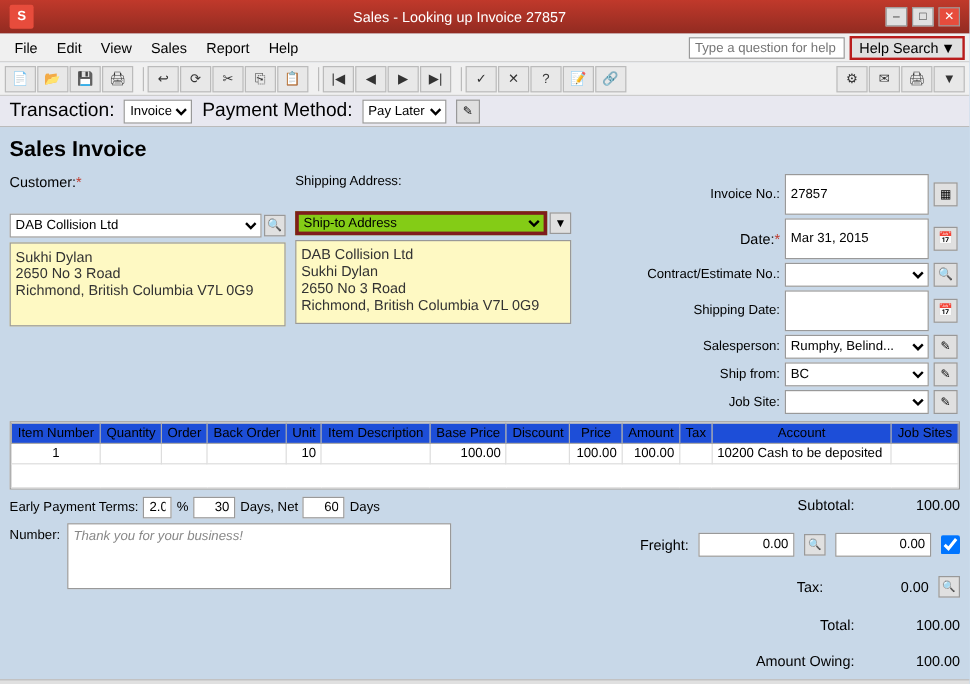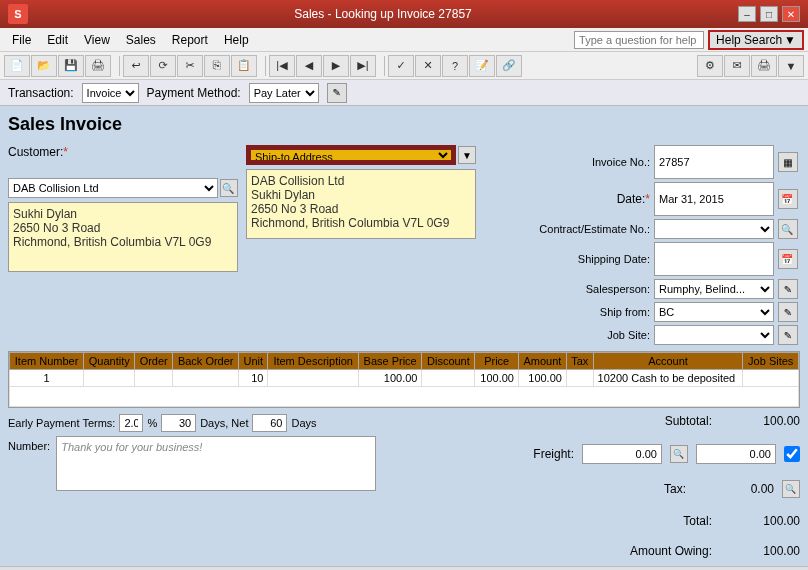--- a/index.html
+++ b/index.html
@@ -56,21 +56,21 @@
     
     .transaction-bar {
       background: #e8e8f0;
       border-bottom: 1px solid #bbb;
       height: 26px;
       display: flex;
       align-items: center;
       padding: 0 8px;
       gap: 8px;
     }
-    .transaction-bar label { font-size: 12px; }
+    .transaction-bar label { font-size: 16px; }
     .transaction-bar select { height: 20px; font-size: 11px; border: 1px solid #999; background: white; }
     .small-btn { width: 20px; height: 20px; background: #e0e0e0; border: 1px solid #999; cursor: pointer; display: flex; align-items: center; justify-content: center; font-size: 10px; }
 
     
     .main-content {
       background: #c8d8e8;
       padding: 8px;
       display: flex;
       flex-direction: column;
       gap: 6px;
@@ -97,35 +97,35 @@
     }
     .icon-btn { width: 18px; height: 18px; background: #e0e0e0; border: 1px solid #999; cursor: pointer; display: flex; align-items: center; justify-content: center; font-size: 10px; }
 
     .address-box {
       background: #fef9c3; border: 1px solid #999; padding: 4px; min-height: 70px; font-size: 11px; margin-top: 4px; color: #333;
     }
 
     
     .shipping-panel { flex: 0 0 230px; }
     .shipping-row { display: flex; align-items: center; gap: 2px; }
-    .shipping-select { flex: 1; height: 20px; font-size: 11px; border: 5px solid #7f1d1d; background: #eab308; }
+    .shipping-select { flex: 1; height: 20px; font-size: 11px; border: 3px solid #7f1d1d; background: #84cc16; }
     .inv-label { text-align: right; font-size: 11px; white-space: nowrap; }
     .inv-input { height: 20px; border: 1px solid #999; background: white; padding: 16px 4px; font-size: 11px; }
     .inv-select { height: 20px; border: 1px solid #999; background: white; font-size: 11px; }
     .inv-btn { width: 20px; height: 20px; background: #e0e0e0; border: 1px solid #999; cursor: pointer; font-size: 10px; }
 
     
     .table-section {
       background: white;
       border: 1px solid #999;
       overflow: auto;
       max-height: 90px;
     }
     table { width: 100%; border-collapse: collapse; font-size: 11px; }
-    thead tr { background: #a16207; }
+    thead tr { background: #1d4ed8; }
     thead th {
       border: 1px solid #aaa;
       padding: 2px 4px;
       text-align: center;
       font-weight: normal;
       font-size: 11px;
       white-space: nowrap;
     }
     tbody tr { background: white; }
     tbody td { border: 1px solid #ddd; padding: 2px 4px; text-align: right; font-size: 11px; }
@@ -277,20 +277,21 @@
         <div class="icon-btn">🔍</div>
       </div>
       <div class="address-box">
         <div>Sukhi Dylan</div>
         <div>2650 No 3 Road</div>
         <div>Richmond, British Columbia  V7L 0G9</div>
       </div>
     </div>
 
     <div class="shipping-panel">
+      <div class="field-label">Shipping Address:</div>
       <div class="shipping-row">
         <select class="shipping-select">
           <option>Ship-to Address</option>
         </select>
         <div class="icon-btn">▼</div>
       </div>
       <div class="address-box">
         <div>DAB Collision Ltd</div>
         <div>Sukhi Dylan</div>
         <div>2650 No 3 Road</div>

